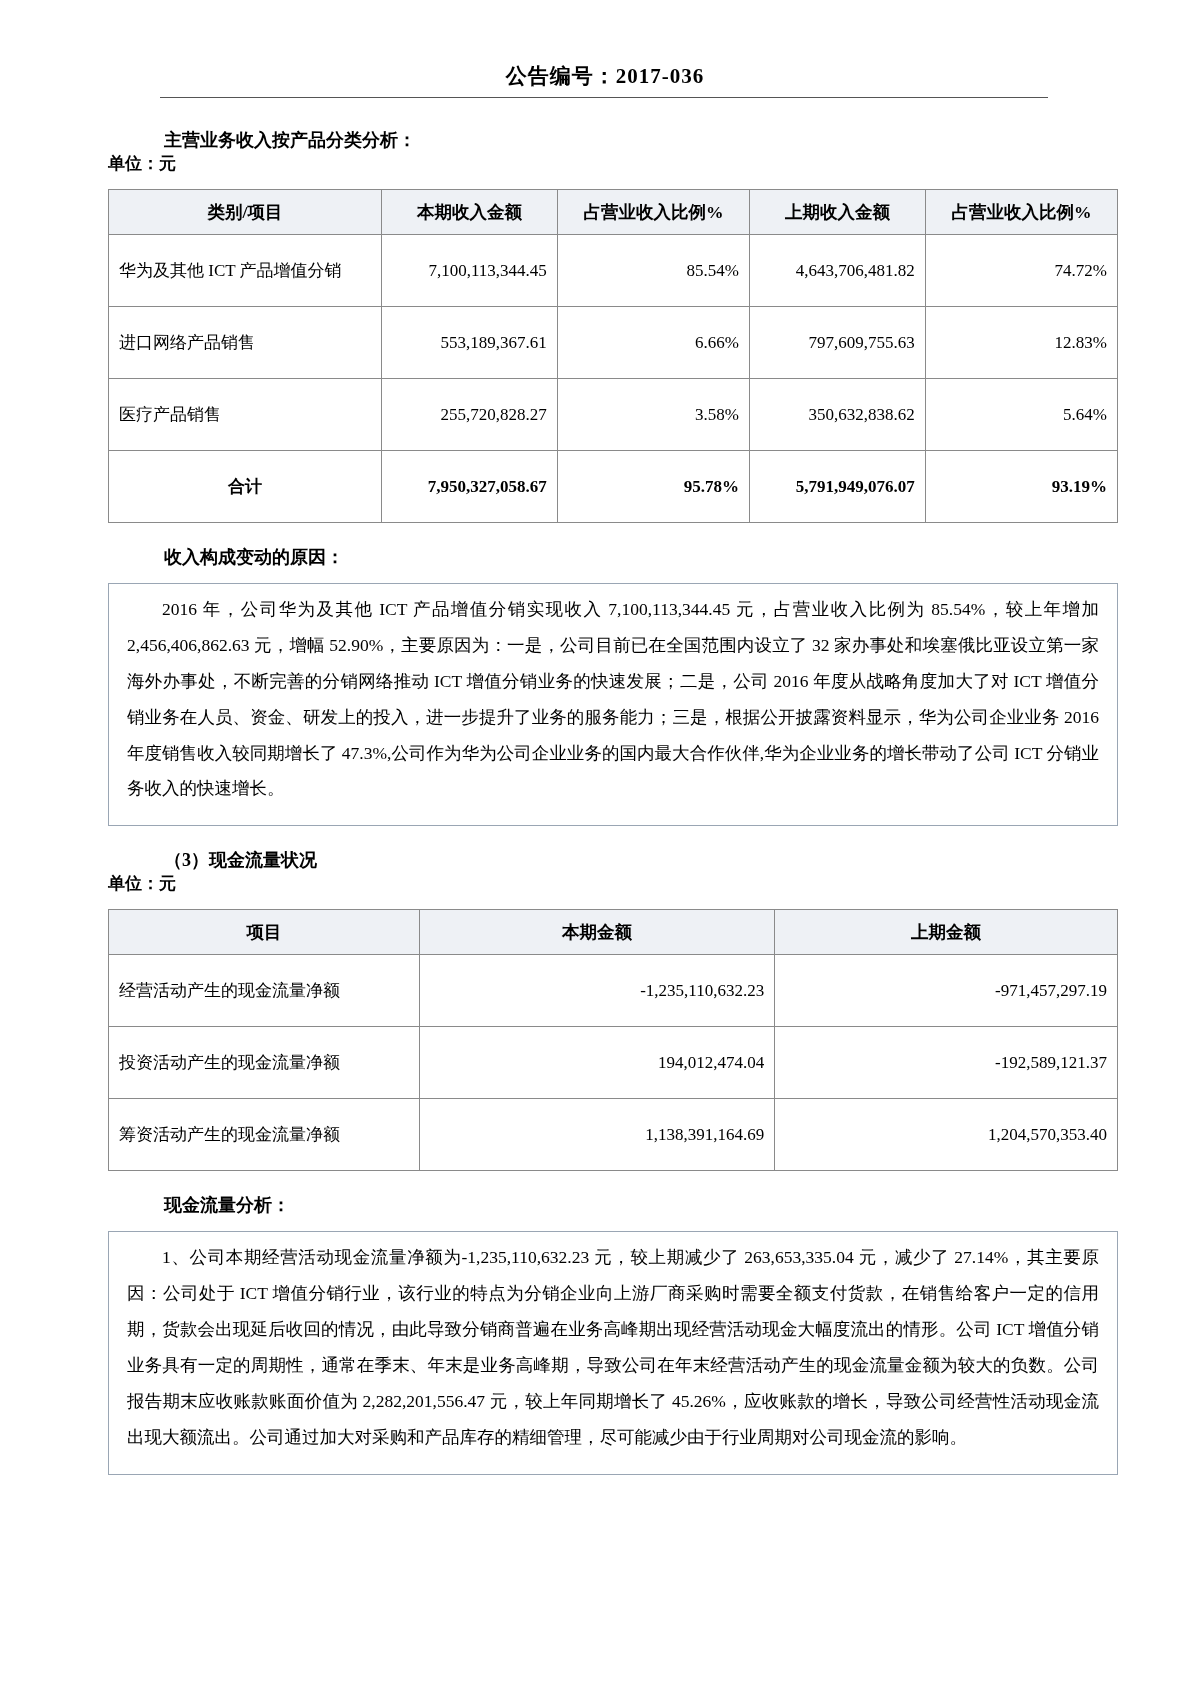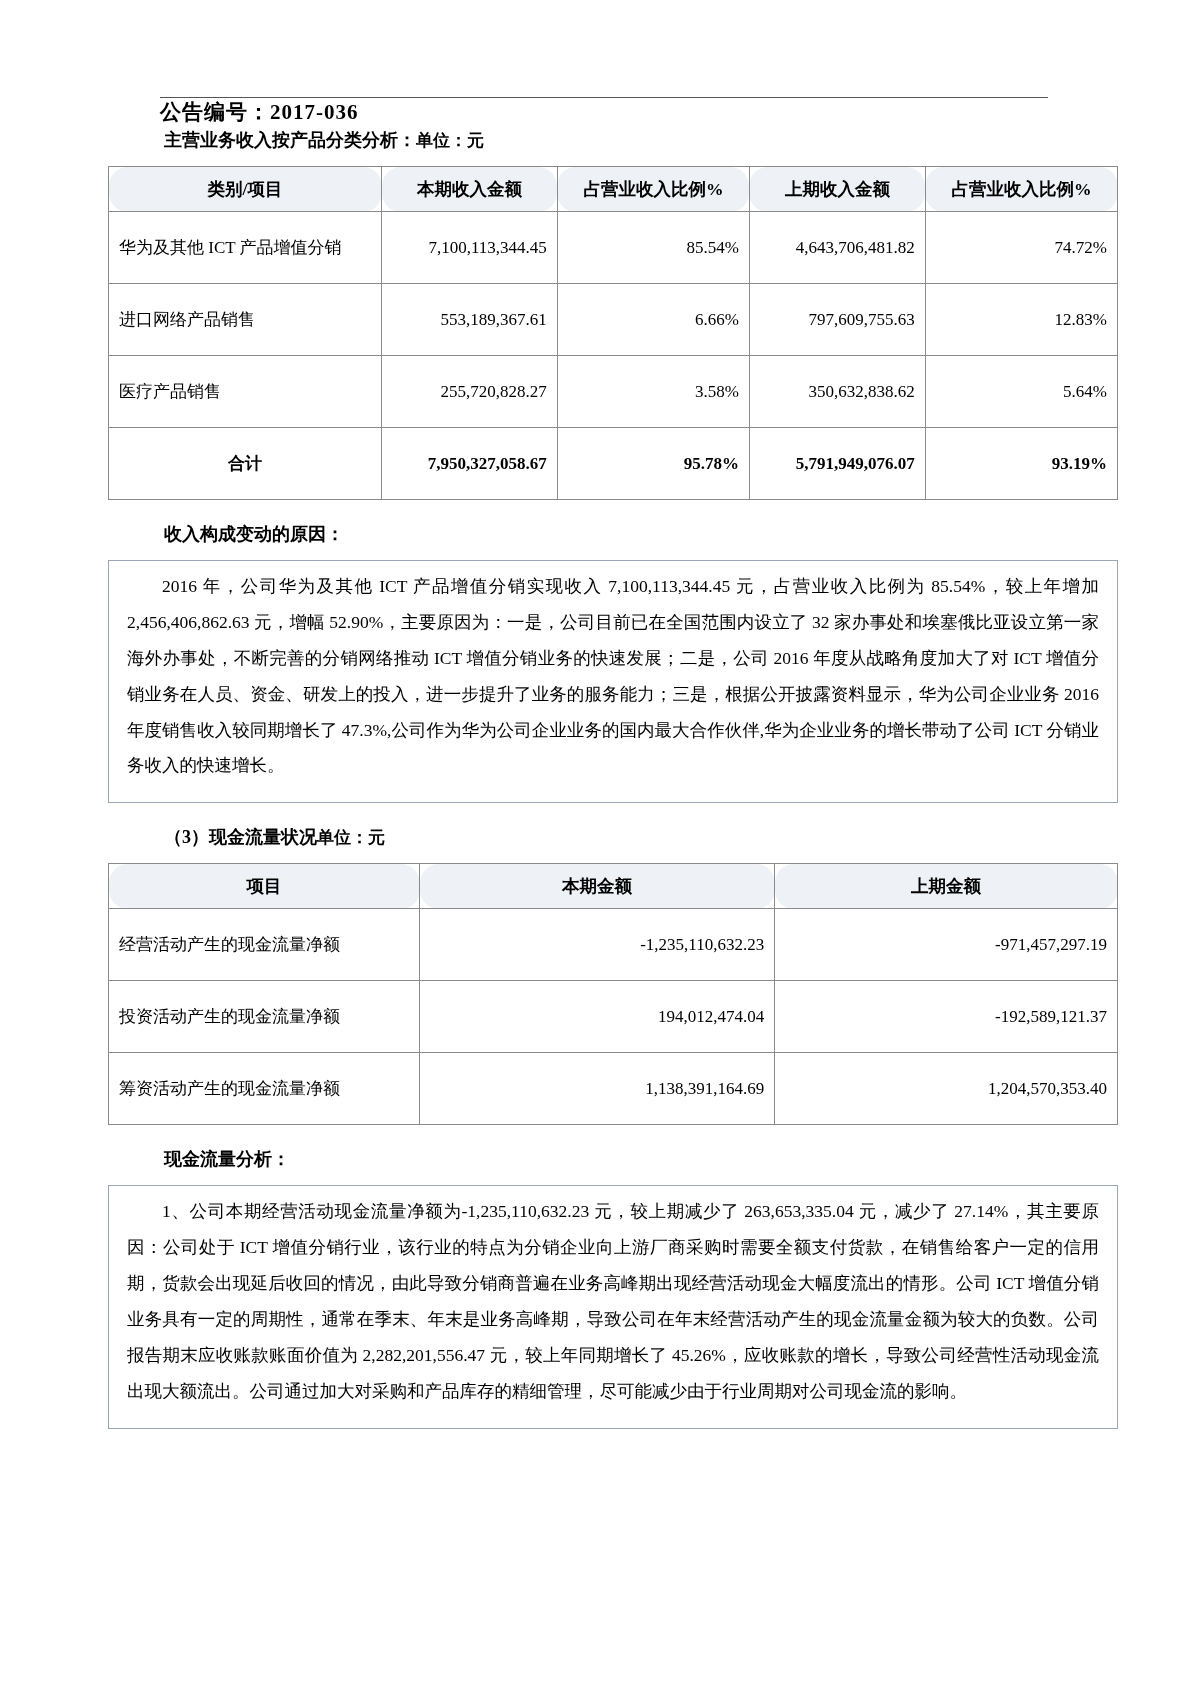--- a/index.html
+++ b/index.html
@@ -24,41 +24,41 @@
     top: 0;
     width: 1010px;
   }
 
   
   .header {
     position: absolute;
     top: 62px;
     left: 160px;
     width: 890px;
-    text-align: left;
+    text-align: center;
     font-size: 21px;
     font-weight: bold;
     letter-spacing: 1px;
-    margin-top: 36px;
   }
   .header-rule {
     position: absolute;
     top: 97px;
     left: 160px;
     width: 888px;
     border-bottom: 1px solid #555;
   }
 
   
   .label-row {
     display: flex;
-    justify-content: flex-start;
+    justify-content: space-between;
     align-items: baseline;
     font-size: 18px;
     font-weight: bold;
+    flex-direction: column;
   }
   .label-row .unit {
     font-weight: bold;
     font-size: 17px;
   }
   .indent {
     padding-left: 56px;
   }
 
   
@@ -71,21 +71,20 @@
     border: 1px solid #8a8a8a;
     padding: 24px 10px;
     vertical-align: middle;
   }
   thead th {
     background: #eef1f5;
     text-align: center;
     font-weight: bold;
     font-size: 17.5px;
     padding: 10px 6px;
-    border-radius: 19px;
   }
   .t1 td.cat { text-align: left; width: 252px; }
   .t1 td.num { text-align: right; }
   .t1 tr.total td { font-weight: bold; }
   .t1 tr.total td.cat { text-align: center; }
 
   .t2 td.item { text-align: left; width: 290px; border-radius: 9px; }
   .t2 td.num { text-align: right; }
 
   

